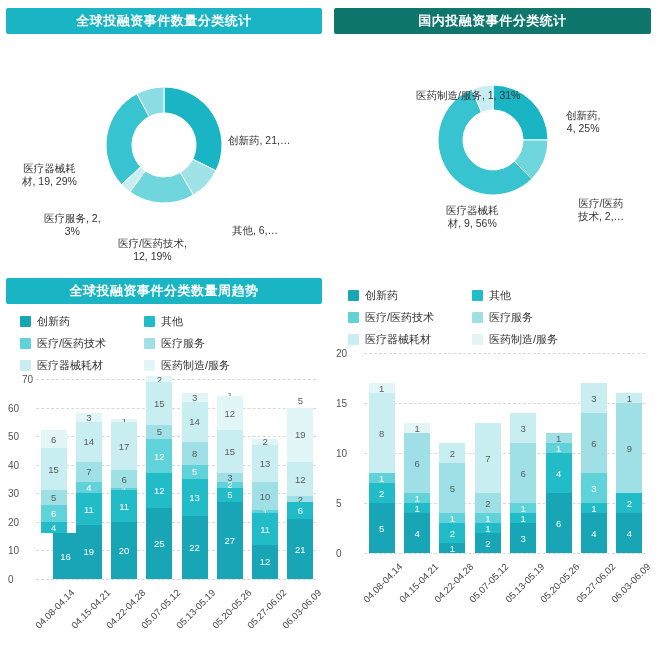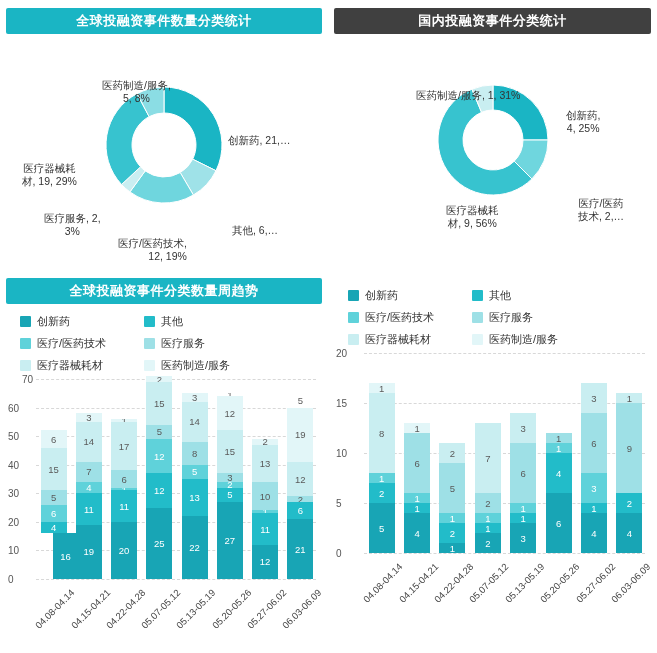--- a/index.html
+++ b/index.html
@@ -36,33 +36,31 @@
         <svg width="230" height="220" class="donut-svg">
           <path d="M115 47 A58 58 0 0 1 166.9927623631508 130.70510964475602 L143.68566199346253 119.18212945917573 A32 32 0 0 0 115 73 Z" fill="#1ab5c4" stroke="#ffffff" stroke-width="1"></path>
           <path d="M166.9927623631508 130.70510964475602 A58 58 0 0 1 144.40367152118824 154.99424067904286 L131.2227153220349 132.58302934016157 A32 32 0 0 0 143.68566199346253 119.18212945917573 Z" fill="#9fe2e8" stroke="#ffffff" stroke-width="1"></path>
           <path d="M144.40367152118824 154.99424067904286 A58 58 0 0 1 80.90845536703654 151.92298567374695 L96.19087192664085 130.88854381999832 A32 32 0 0 0 131.2227153220349 132.58302934016157 Z" fill="#6fd6de" stroke="#ffffff" stroke-width="1"></path>
           <path d="M80.90845536703654 151.92298567374695 A58 58 0 0 1 72.52841733732913 144.49891980963423 L91.56740266887124 126.79250748117751 A32 32 0 0 0 96.19087192664085 130.88854381999832 Z" fill="#c9eef1" stroke="#ffffff" stroke-width="1"></path>
           <path d="M72.52841733732913 144.49891980963423 A58 58 0 0 1 88.0460560214614 53.64355051211385 L100.12885849459938 76.66540717909729 A32 32 0 0 0 91.56740266887124 126.79250748117751 Z" fill="#37c3cf" stroke="#ffffff" stroke-width="1"></path>
           <path d="M88.0460560214614 53.64355051211385 A58 58 0 0 1 114.99999999999999 47 L115 73 A32 32 0 0 0 100.12885849459938 76.66540717909729 Z" fill="#8bdde4" stroke="#ffffff" stroke-width="1"></path>
         </svg>
         <div class="lbl" style="left: 222px; top: 100px;">创新药, 21,…</div>
         <div class="lbl" style="left: 226px; top: 190px;">其他, 6,…</div>
-        <div class="lbl" style="left: 112px; top: 203px; text-align: right;">医疗/医药技术,
+        <div class="lbl" style="left: 112px; top: 203px;">医疗/医药技术,
 12, 19%</div>
         <div class="lbl" style="left: 38px; top: 178px;">医疗服务, 2,
 3%</div>
         <div class="lbl" style="left: 16px; top: 128px;">医疗器械耗
 材, 19, 29%</div>
-        <div class="lbl" style="left: 96px; top: 45px;">医药制造/服务,
-5, 8%</div>
       </div>
   </div>
 
   <div class="panel">
-    <div class="panel-title" id="t-tr" style="background: #404040;">国内投融资事件分类统计</div>
+    <div class="panel-title" id="t-tr" style="background: #0f766e;">国内投融资事件分类统计</div>
     <div class="donut-wrap" id="donut-tr">
         <svg width="230" height="220" class="donut-svg">
           <path d="M115 45 A55 55 0 0 1 170 100 L145 100 A30 30 0 0 0 115 70 Z" fill="#1ab5c4" stroke="#ffffff" stroke-width="1"></path>
           <path d="M170 100 A55 55 0 0 1 153.89087296526012 138.89087296526012 L136.21320343559643 121.21320343559643 A30 30 0 0 0 145 100 Z" fill="#6fd6de" stroke="#ffffff" stroke-width="1"></path>
           <path d="M153.89087296526012 138.89087296526012 A55 55 0 1 1 93.95241121992008 49.18662571187922 L103.51949702904732 72.28361402466139 A30 30 0 1 0 136.21320343559643 121.21320343559643 Z" fill="#37c3cf" stroke="#ffffff" stroke-width="1"></path>
           <path d="M93.95241121992008 49.18662571187922 A55 55 0 0 1 114.99999999999999 45 L115 70 A30 30 0 0 0 103.51949702904732 72.28361402466139 Z" fill="#c9eef1" stroke="#ffffff" stroke-width="1"></path>
         </svg>
         <div class="lbl" style="left: 232px; top: 75px;">创新药,
 4, 25%</div>
         <div class="lbl" style="left: 244px; top: 163px;">医疗/医药

